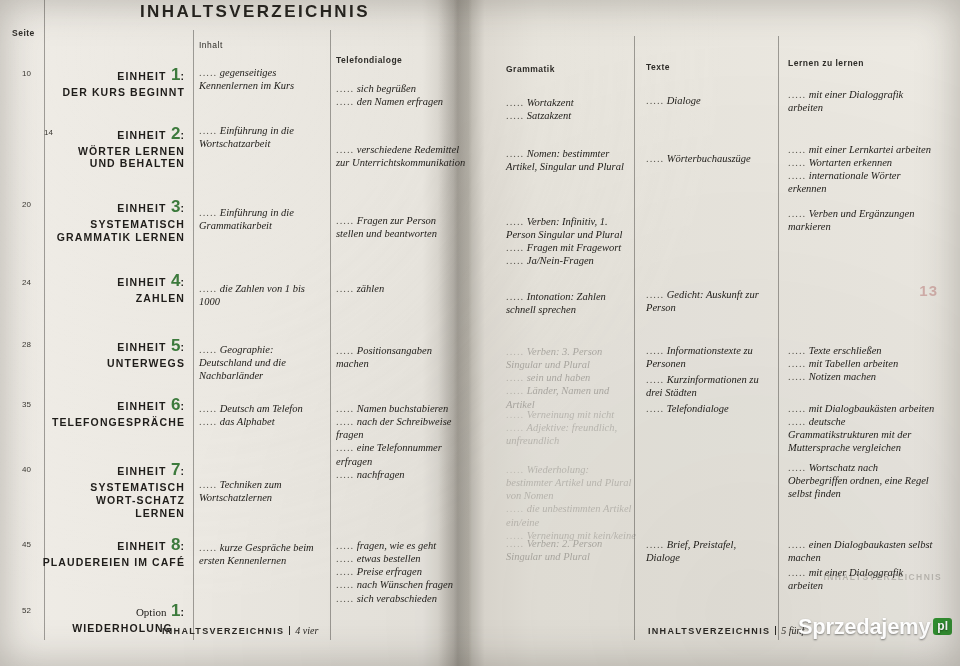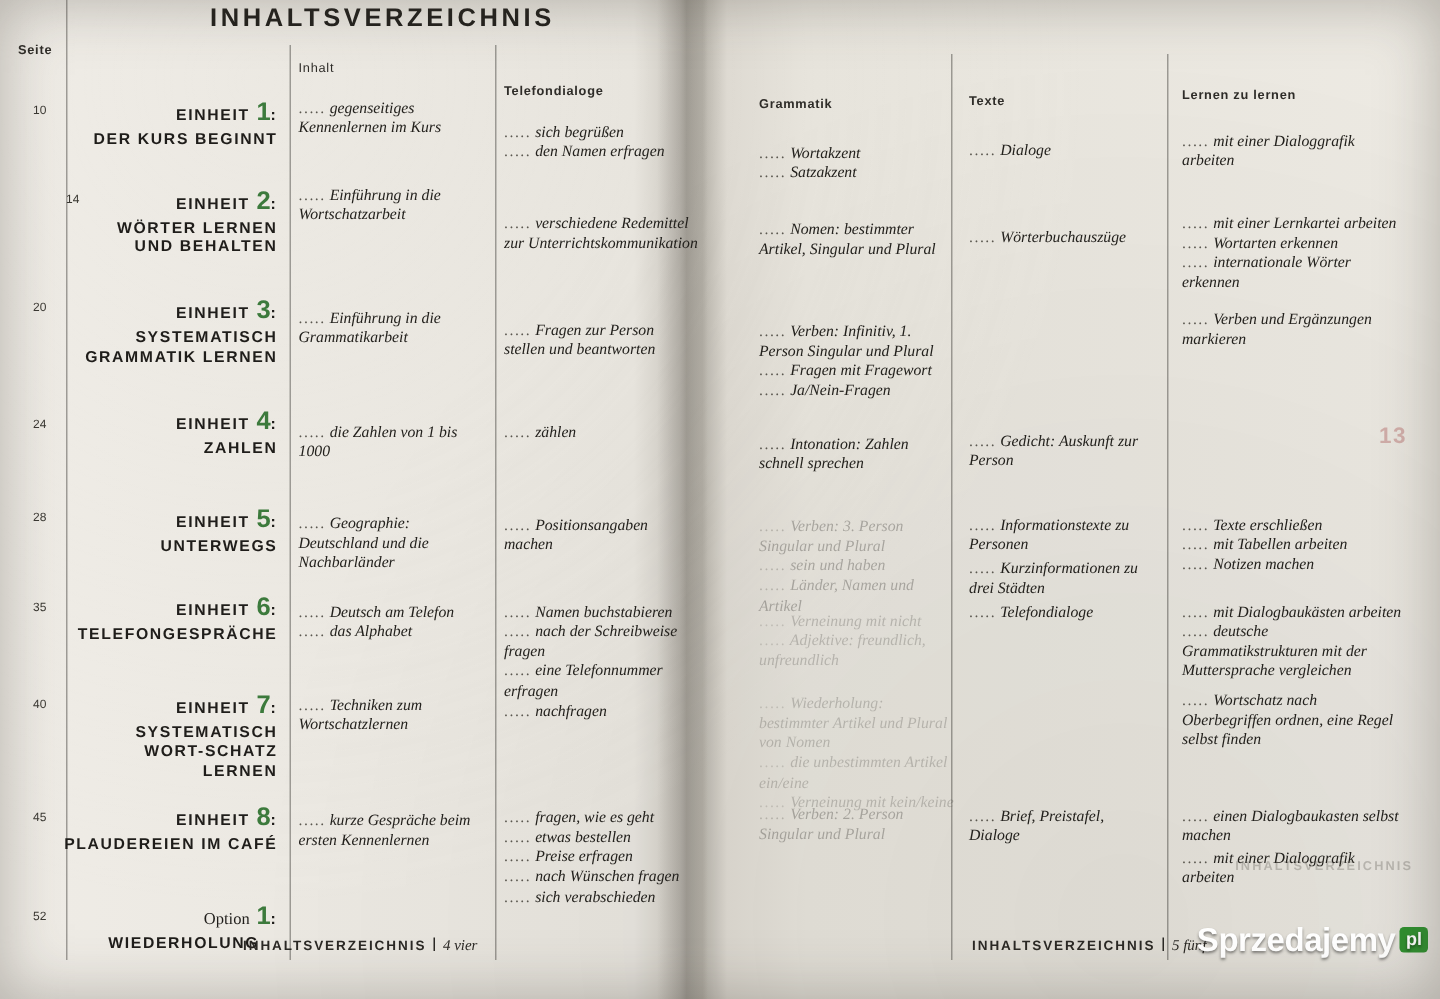--- a/index.html
+++ b/index.html
@@ -211,21 +211,21 @@
     </div>
 
     <div class="row seite-num" style="left:22px;top:465px;">40</div>
     <div class="row" style="left:48px;top:461px;width:137px;">
       <div style="text-align:right;">
         <span class="unit-word">EINHEIT</span>
         <span class="unit-num">7</span><span class="unit-word">:</span>
       </div>
       <div class="unit-sub" style="margin-top:2px;line-height:1.25;">SYSTEMATISCH WORT-SCHATZ LERNEN</div>
     </div>
-    <div class="row it col-inhalt" style="left:199px;top:464px;">
+    <div class="row it col-inhalt" style="left:199px;top:478px;">
       <div><span class="dots">.....</span> <span>Techniken zum Wortschatzlernen</span></div>
     </div>
 
     <div class="row seite-num" style="left:22px;top:540px;">45</div>
     <div class="row" style="left:40px;top:536px;width:145px;">
       <div style="text-align:right;">
         <span class="unit-word">EINHEIT</span>
         <span class="unit-num">8</span><span class="unit-word">:</span>
       </div>
       <div class="unit-sub" style="margin-top:2px;">PLAUDEREIEN IM CAFÉ</div>

